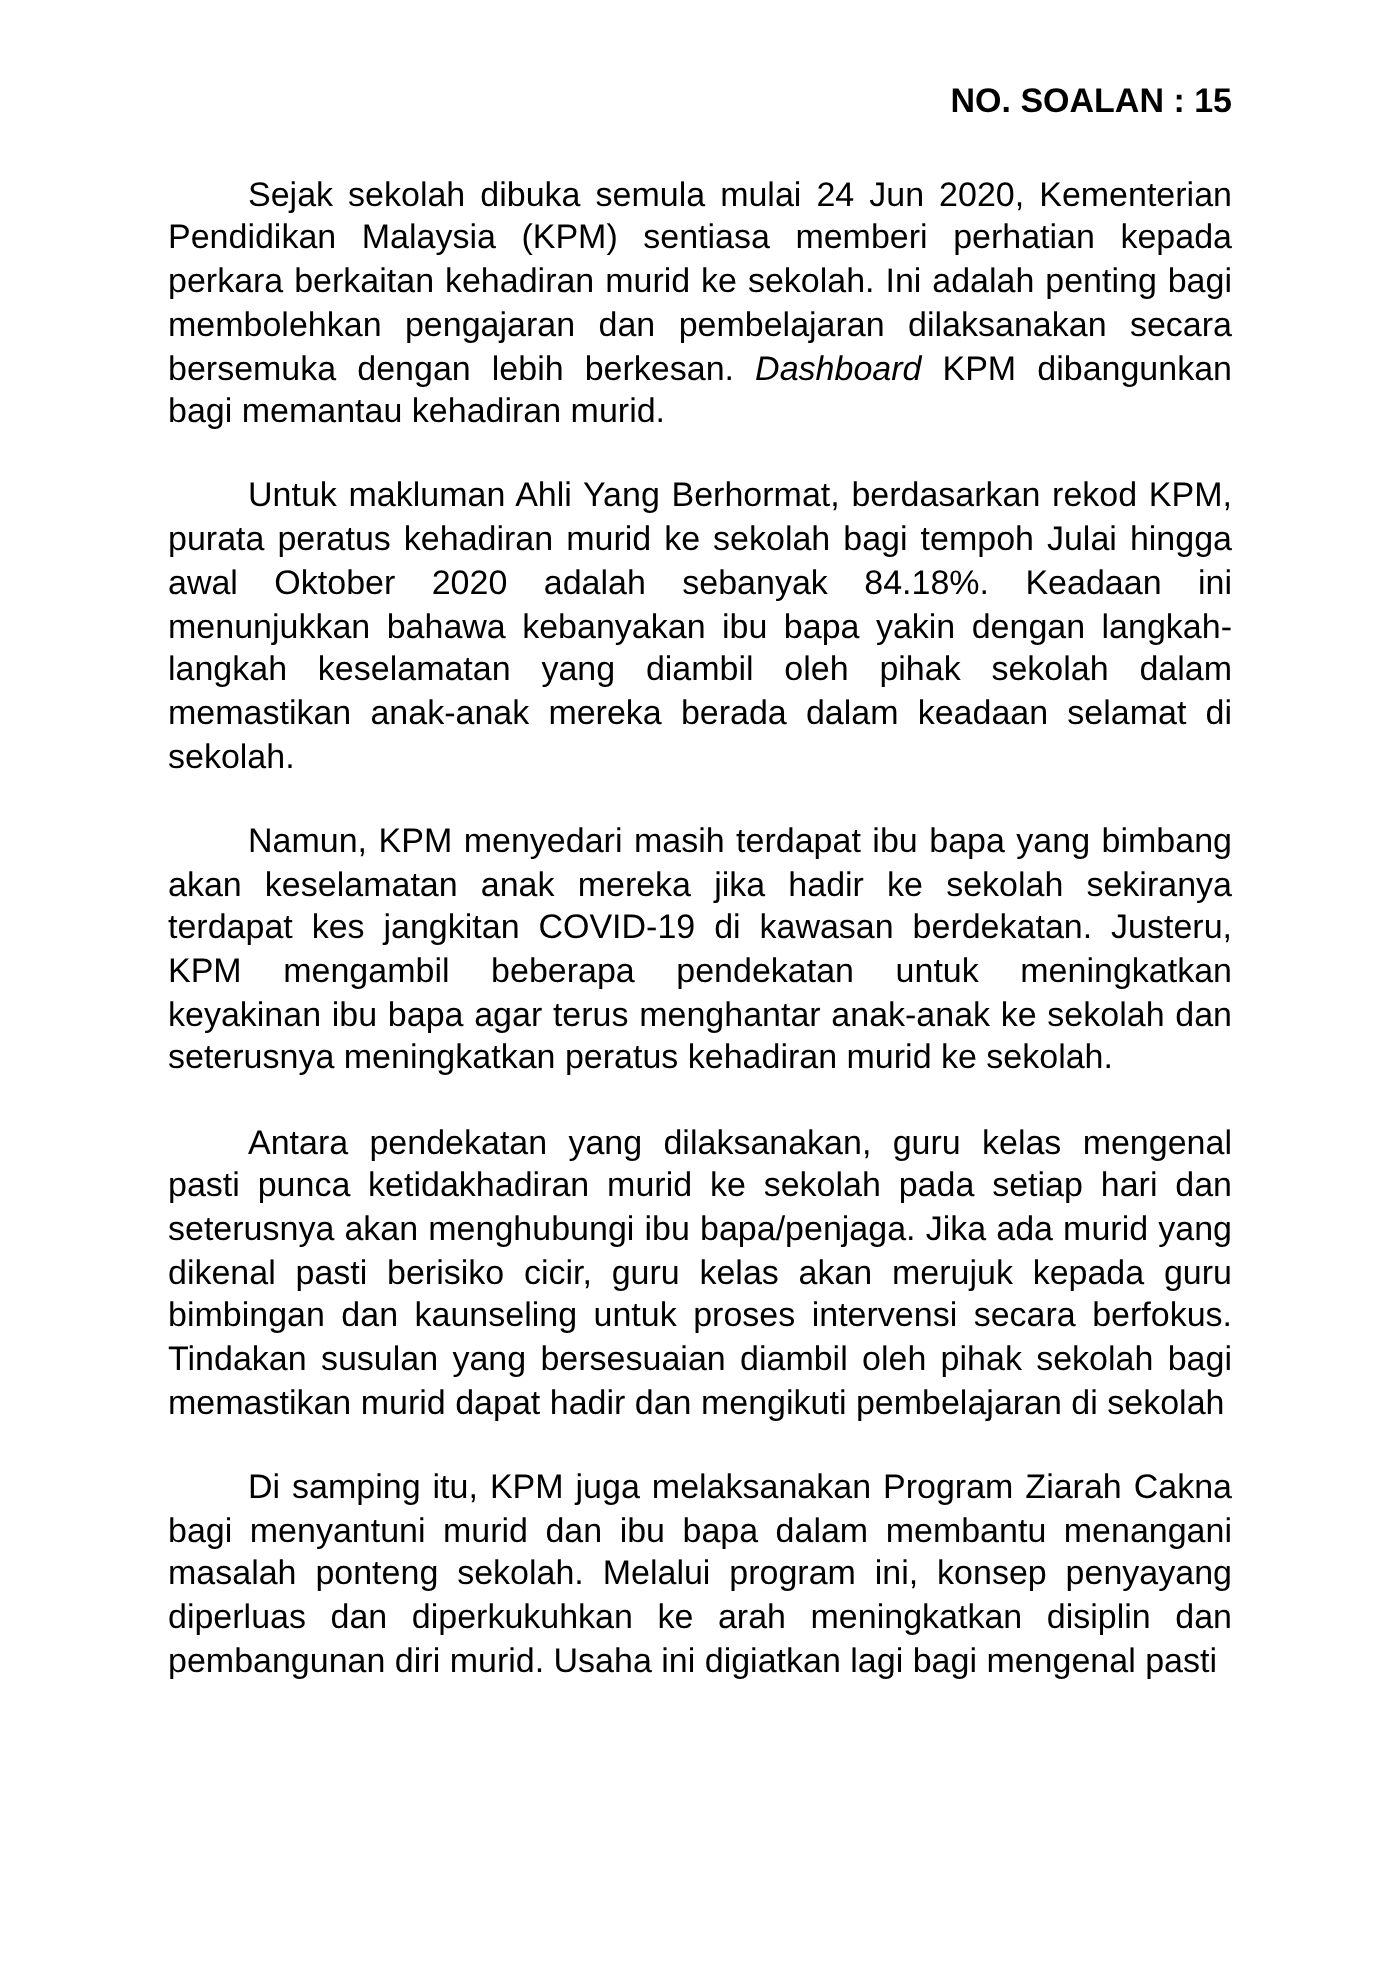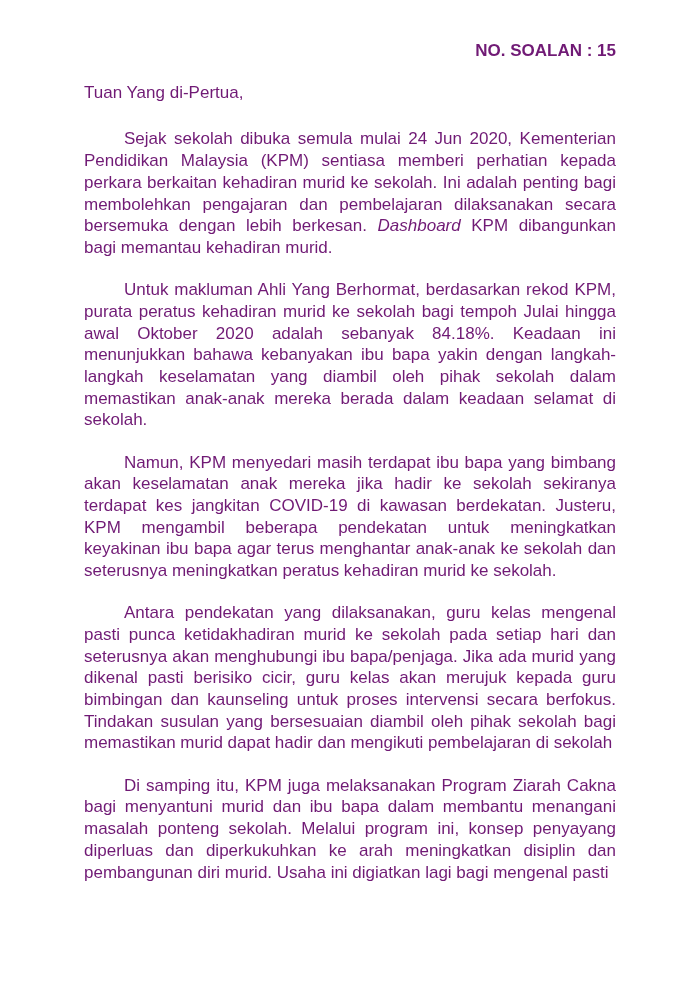--- a/index.html
+++ b/index.html
@@ -6,21 +6,21 @@
     margin: 0;
     padding: 0;
     background: #ffffff;
   }
   .page {
     width: 700px;
     height: 990px;
     box-sizing: border-box;
     padding: 40px 84px 0 84px;
     background: #ffffff;
-    color: #701a75;
+    color: #000000;
     font-family: "Liberation Sans", sans-serif;
     font-size: 17px;
     line-height: 21.7px;
     overflow: hidden;
   }
   .question-no {
     text-align: right;
     font-weight: 700;
     margin: 0;
   }
@@ -47,21 +47,20 @@
   }
 </style>
 </head>
 <body>
 
 <div class="page">
 
   <div class="question-no">NO. SOALAN : 15</div>
 
 
-  <p class="salutation">Tuan Yang di-Pertua,</p>
 
   <p class="para para-first"><span>Sejak sekolah dibuka semula mulai 24 Jun 2020, Kementerian Pendidikan Malaysia (KPM) sentiasa memberi perhatian kepada perkara berkaitan kehadiran murid ke sekolah. Ini adalah penting bagi membolehkan pengajaran dan pembelajaran dilaksanakan secara bersemuka dengan lebih berkesan. </span><em class="term">Dashboard</em><span> KPM dibangunkan bagi memantau kehadiran murid.</span></p>
 
   <p class="para">Untuk makluman Ahli Yang Berhormat, berdasarkan rekod KPM, purata peratus kehadiran murid ke sekolah bagi tempoh Julai hingga awal Oktober 2020 adalah sebanyak 84.18%. Keadaan ini menunjukkan bahawa kebanyakan ibu bapa yakin dengan langkah-langkah keselamatan yang diambil oleh pihak sekolah dalam memastikan anak-anak mereka berada dalam keadaan selamat di sekolah.</p>
 
   <p class="para">Namun, KPM menyedari masih terdapat ibu bapa yang bimbang akan keselamatan anak mereka jika hadir ke sekolah sekiranya terdapat kes jangkitan COVID-19 di kawasan berdekatan. Justeru, KPM mengambil beberapa pendekatan untuk meningkatkan keyakinan ibu bapa agar terus menghantar anak-anak ke sekolah dan seterusnya meningkatkan peratus kehadiran murid ke sekolah.</p>
 
   <p class="para">Antara pendekatan yang dilaksanakan, guru kelas mengenal pasti punca ketidakhadiran murid ke sekolah pada setiap hari dan seterusnya akan menghubungi ibu bapa/penjaga. Jika ada murid yang dikenal pasti berisiko cicir, guru kelas akan merujuk kepada guru bimbingan dan kaunseling untuk proses intervensi secara berfokus. Tindakan susulan yang bersesuaian diambil oleh pihak sekolah bagi memastikan murid dapat hadir dan mengikuti pembelajaran di sekolah</p>
 
   <p class="para">Di samping itu, KPM juga melaksanakan Program Ziarah Cakna bagi menyantuni murid dan ibu bapa dalam membantu menangani masalah ponteng sekolah. Melalui program ini, konsep penyayang diperluas dan diperkukuhkan ke arah meningkatkan disiplin dan pembangunan diri murid. Usaha ini digiatkan lagi bagi mengenal pasti</p>

